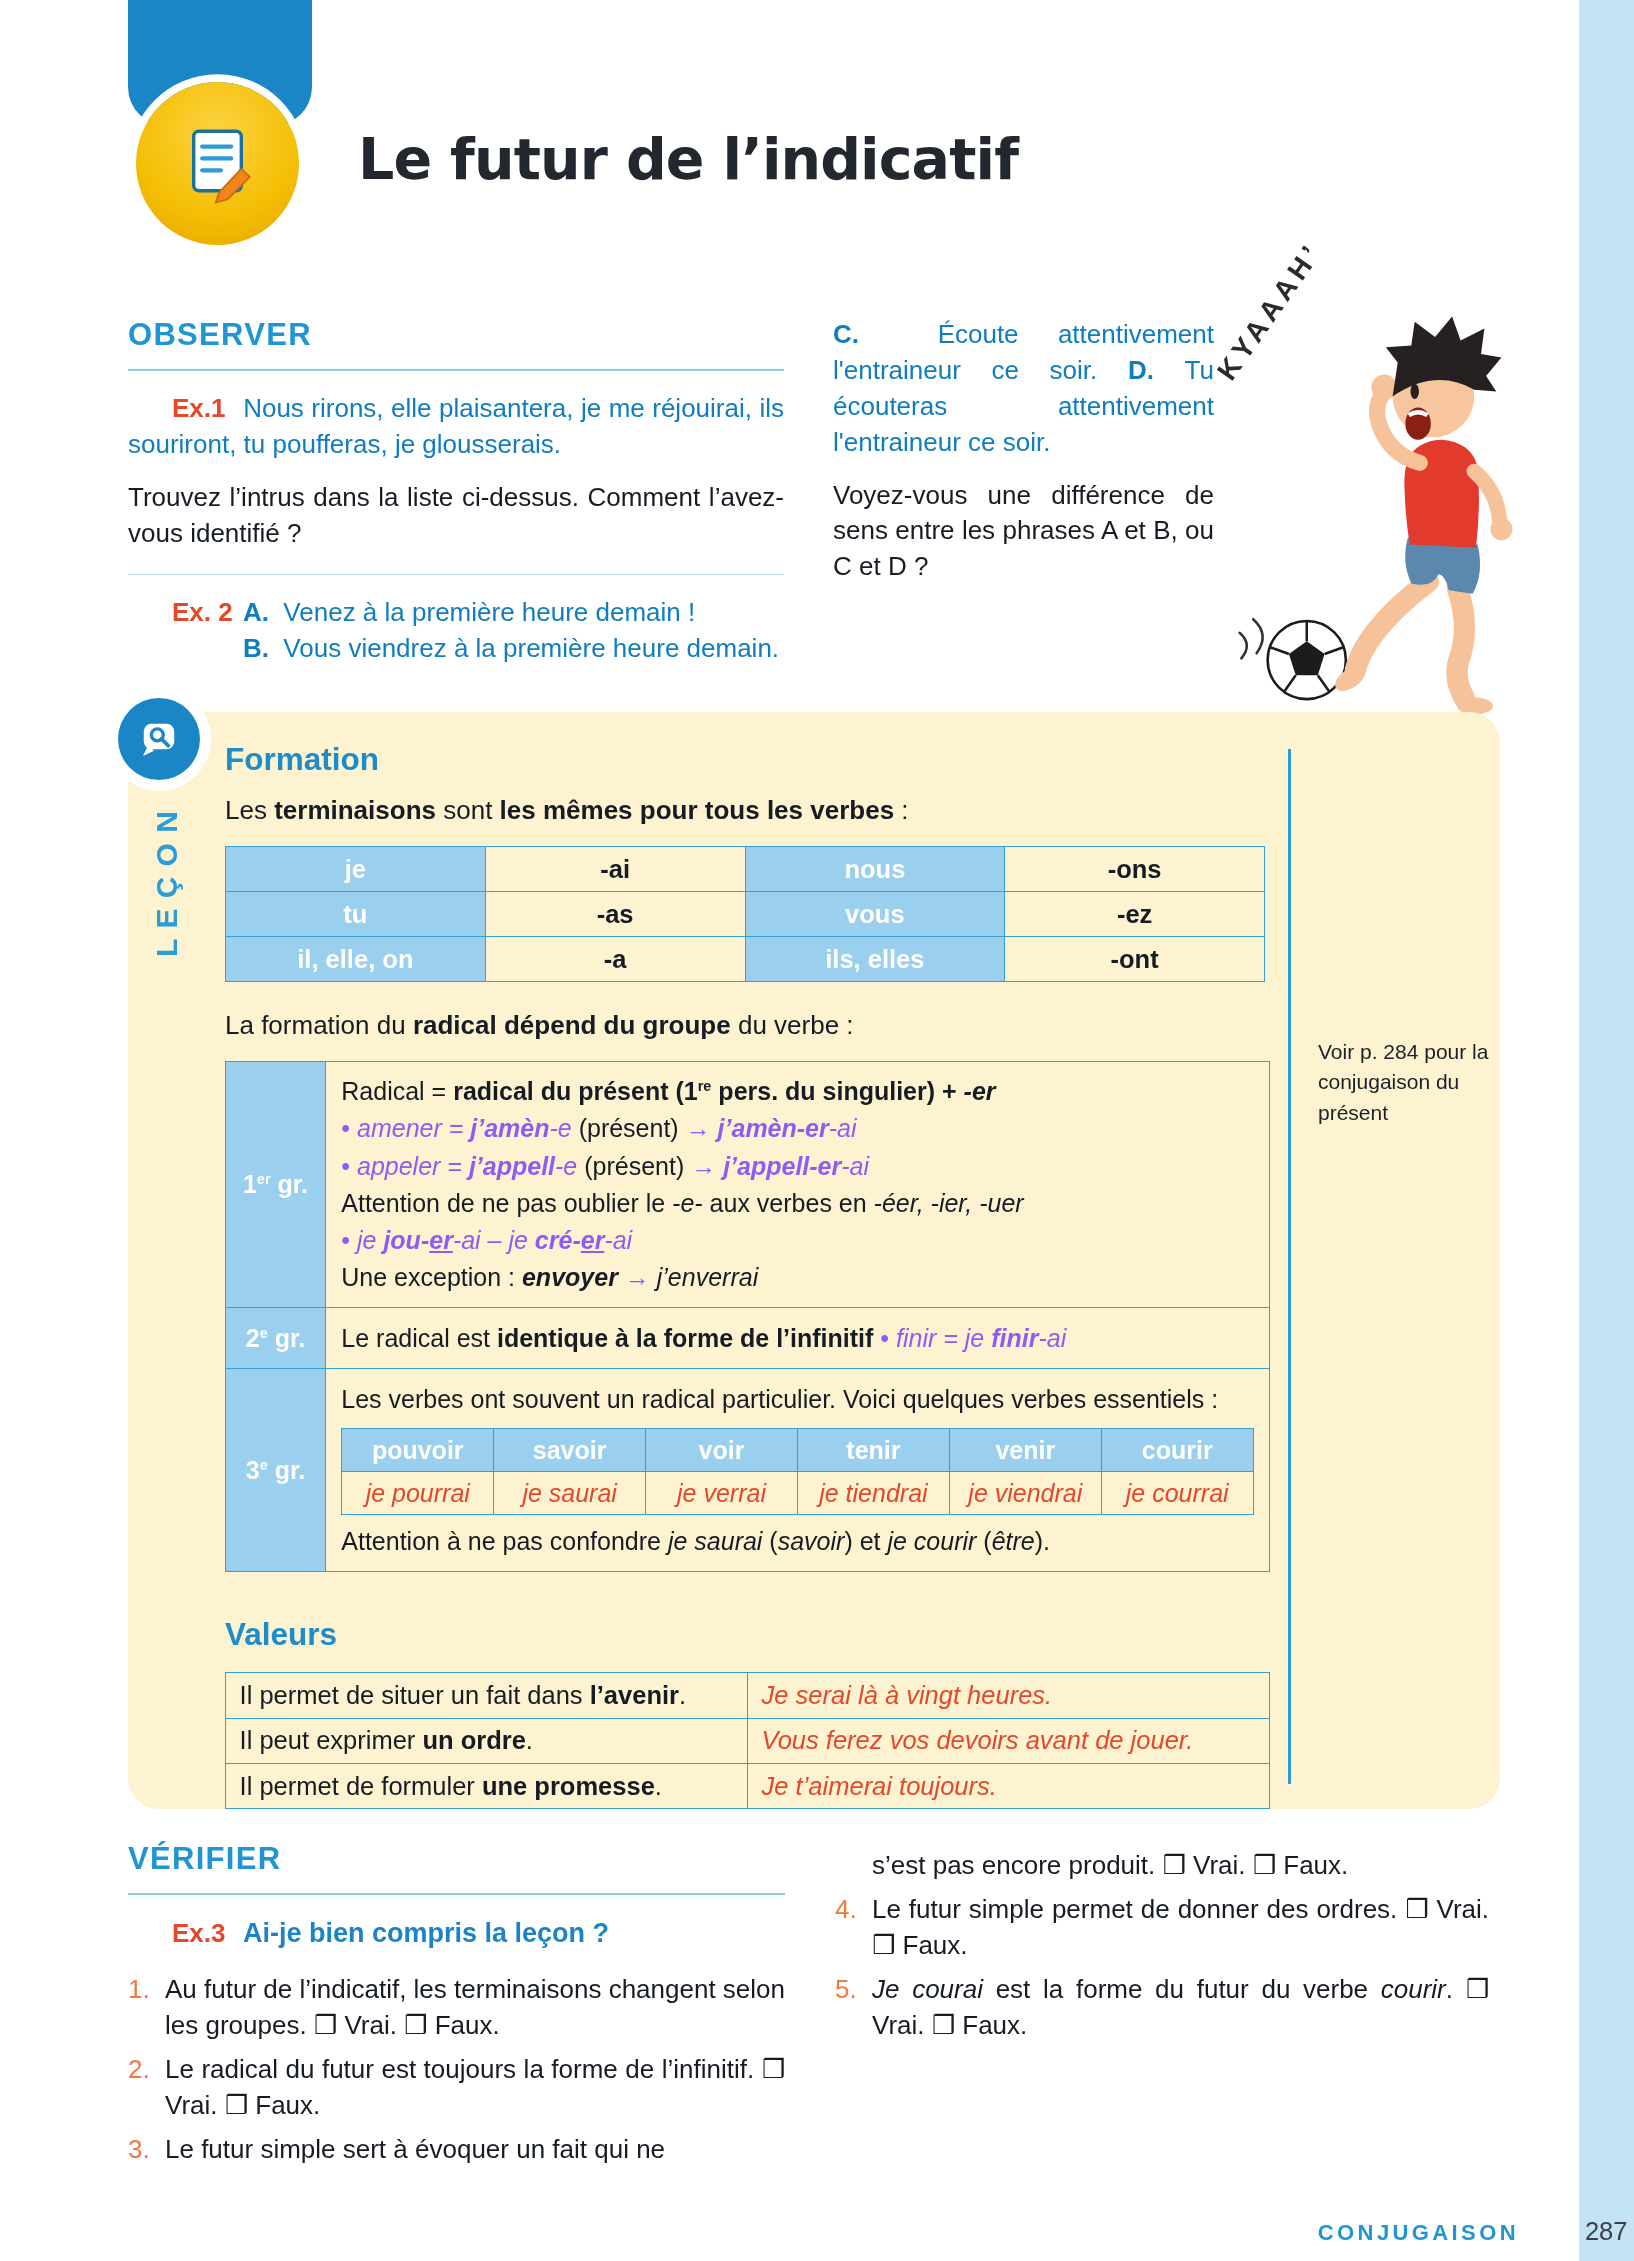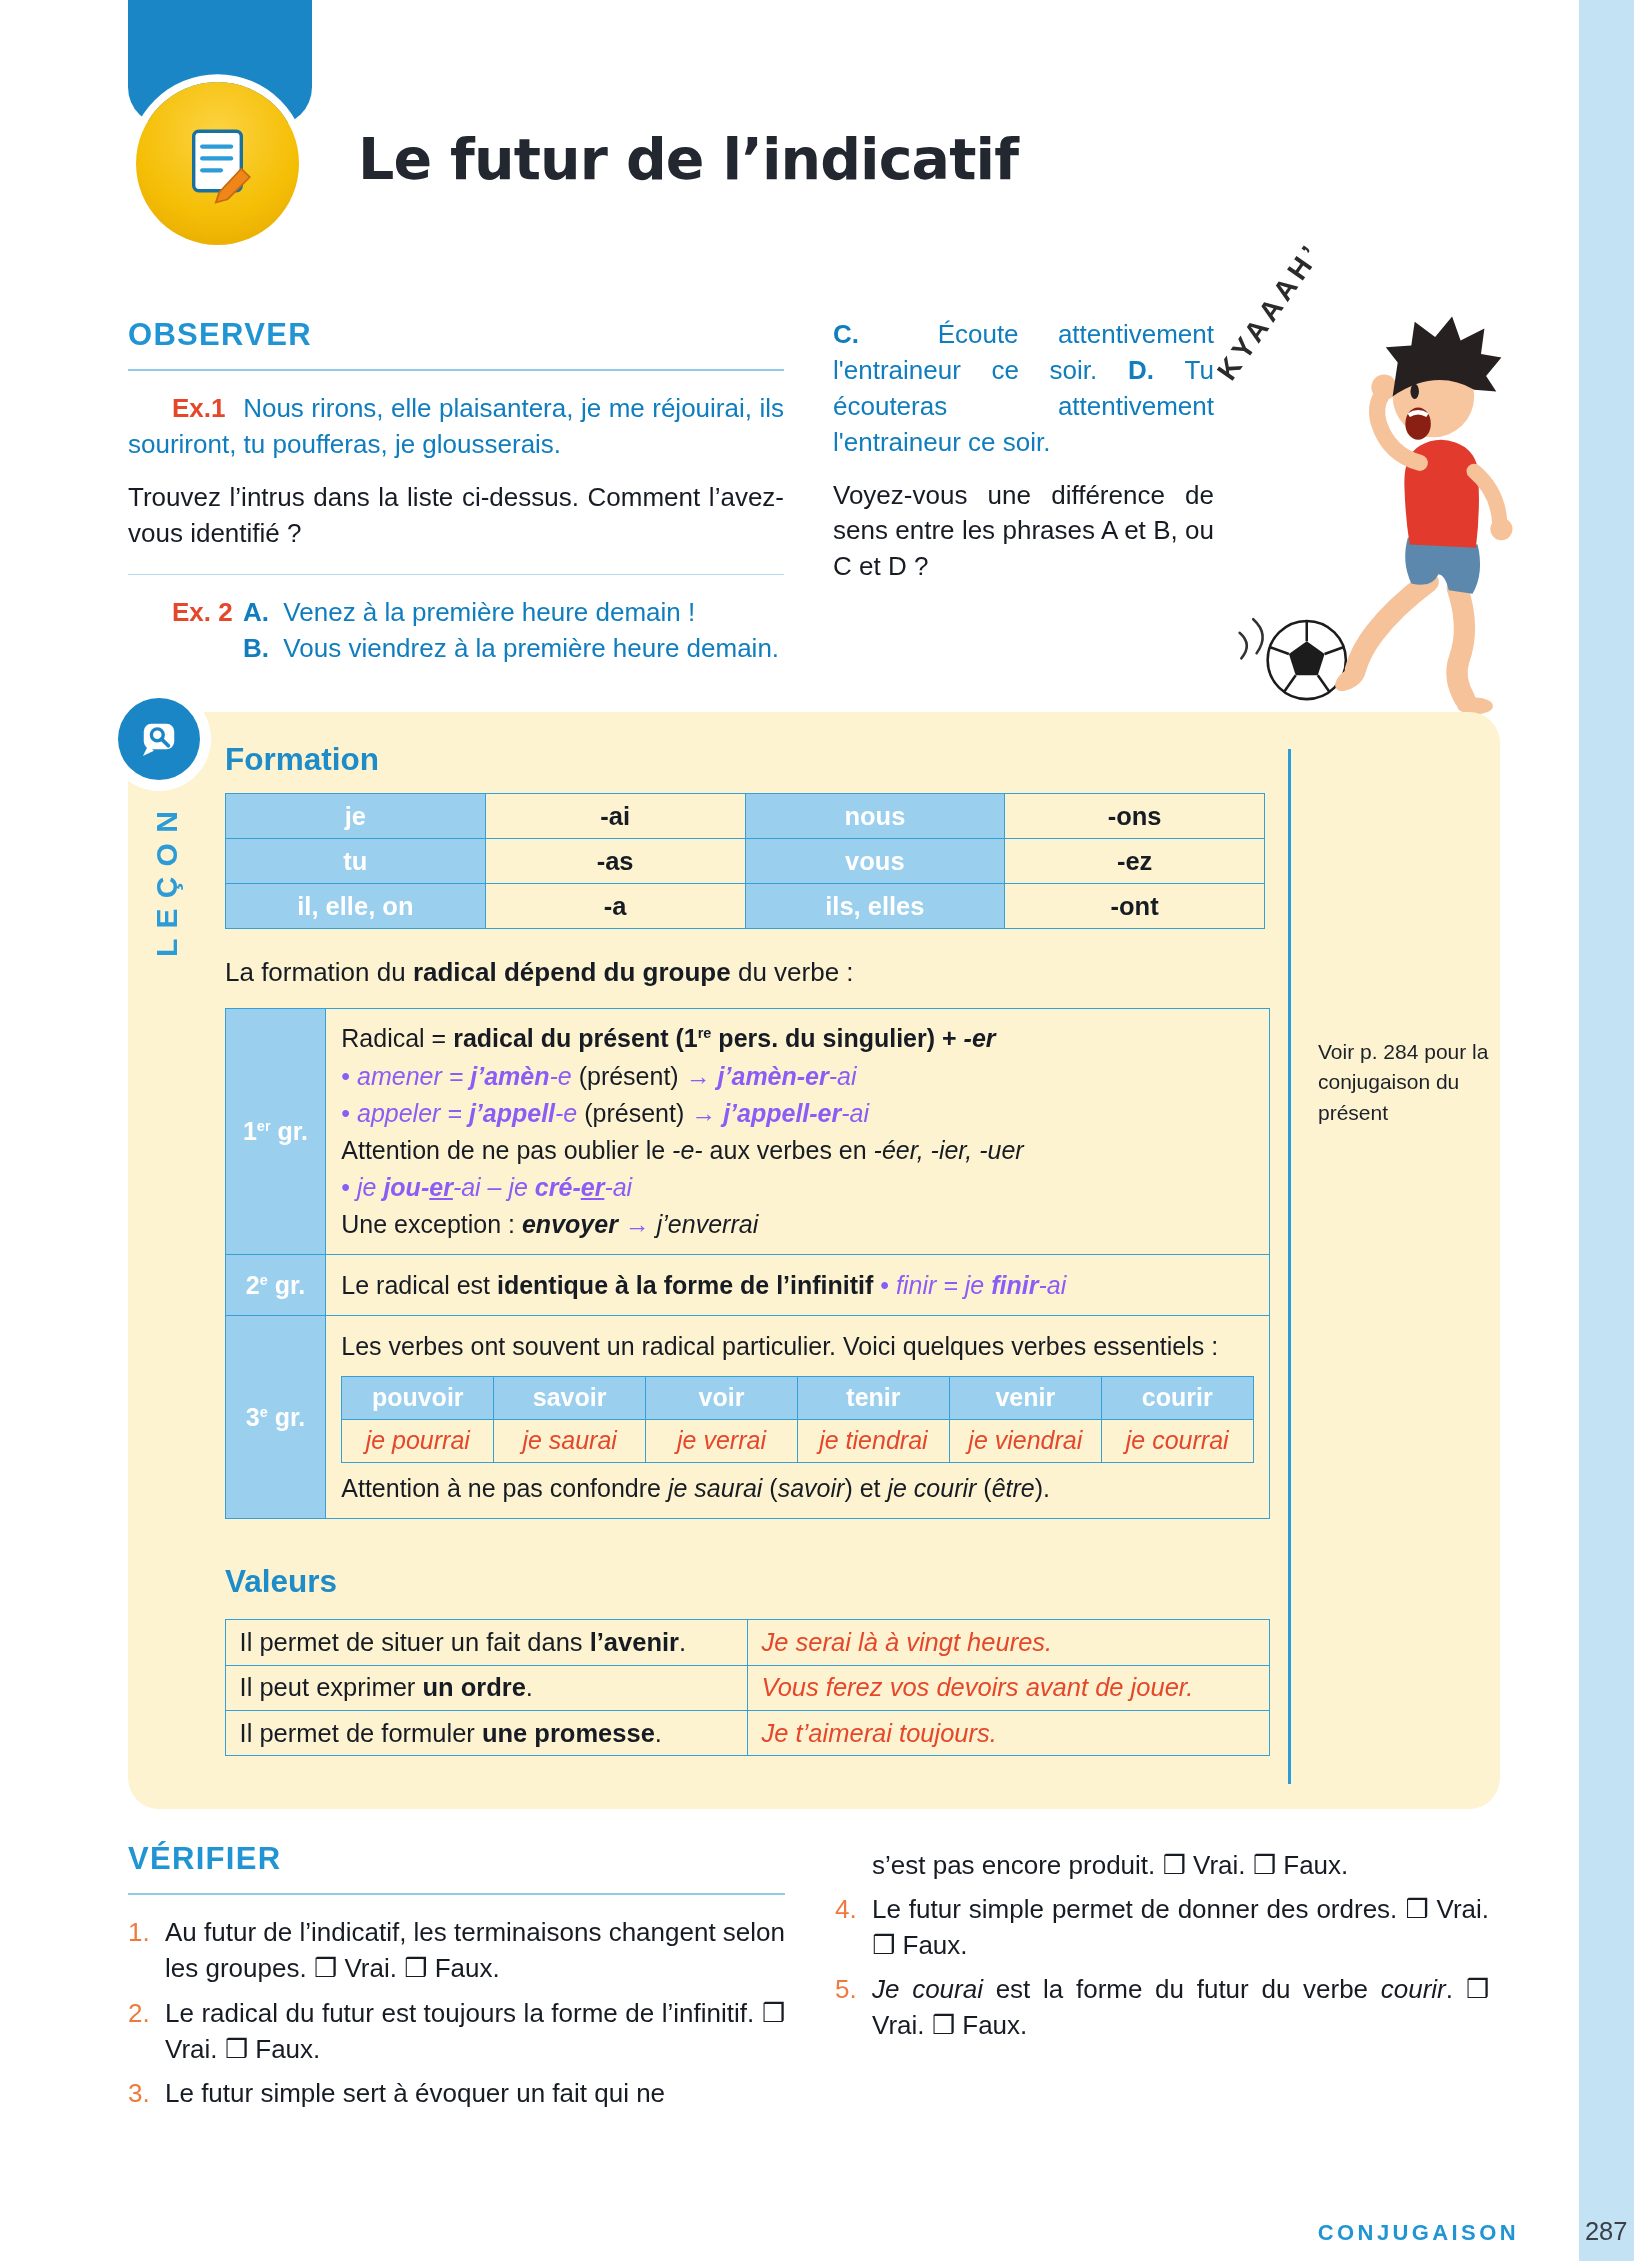--- a/index.html
+++ b/index.html
@@ -205,20 +205,21 @@
         <rect x="8" y="8" width="36" height="30" rx="9" fill="#ffffff"></rect>
         <path d="M13,34 l-6,12 13,-6 z" fill="#ffffff"></path>
         <circle cx="24" cy="21" r="7" fill="none" stroke="#1b86c6" stroke-width="4"></circle>
         <line x1="29" y1="26" x2="37" y2="34" stroke="#1b86c6" stroke-width="4.5" stroke-linecap="round"></line>
       </svg>
     </div>
     <div class="lecon-side">LEÇON</div>
 
     <div class="lecon-content">
       <h3 class="lesson-h">Formation</h3>
+      <p class="para dark">Les <b>terminaisons</b> sont <b>les mêmes pour tous les verbes</b> :</p>
 
       <table class="t-endings">
         <tbody>
           <tr>
             <td class="cb">je</td>
             <td class="cc">-ai</td>
             <td class="cb">nous</td>
             <td class="cc">-ons</td>
           </tr>
           <tr>
@@ -306,20 +307,24 @@
       </table>
     </div>
 
     <div class="lecon-rule"></div>
     <div class="margin-note">Voir p. 284 pour la conjugaison du présent</div>
   </section>
 
   <section class="verifier">
     <div class="ver-left">
       <h2 class="rubric">VÉRIFIER</h2>
+      <p class="para ex3-line">
+        <span class="ex-label">Ex.3</span>
+        <span class="ex3-title">Ai-je bien compris la leçon ?</span>
+      </p>
       <div class="v-item">
         <span class="v-num">1.</span>
         <span class="v-text">Au futur de l’indicatif, les terminaisons changent selon les groupes. ❒ Vrai. ❒ Faux.</span>
       </div>
       <div class="v-item">
         <span class="v-num">2.</span>
         <span class="v-text">Le radical du futur est toujours la forme de l’infinitif. ❒ Vrai. ❒ Faux.</span>
       </div>
       <div class="v-item">
         <span class="v-num">3.</span>

